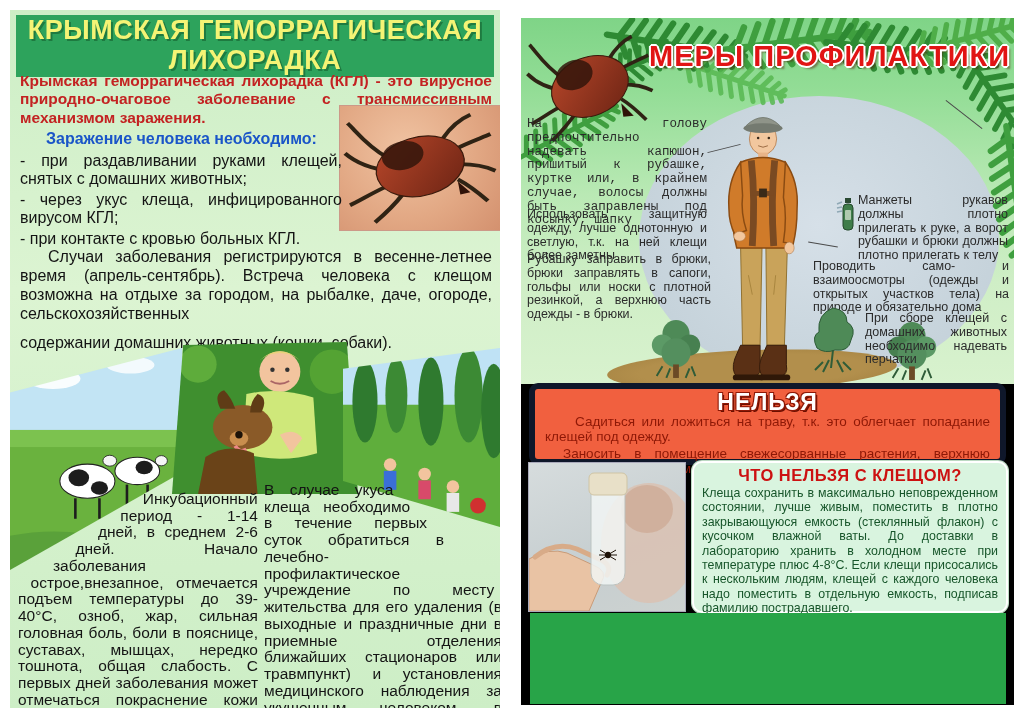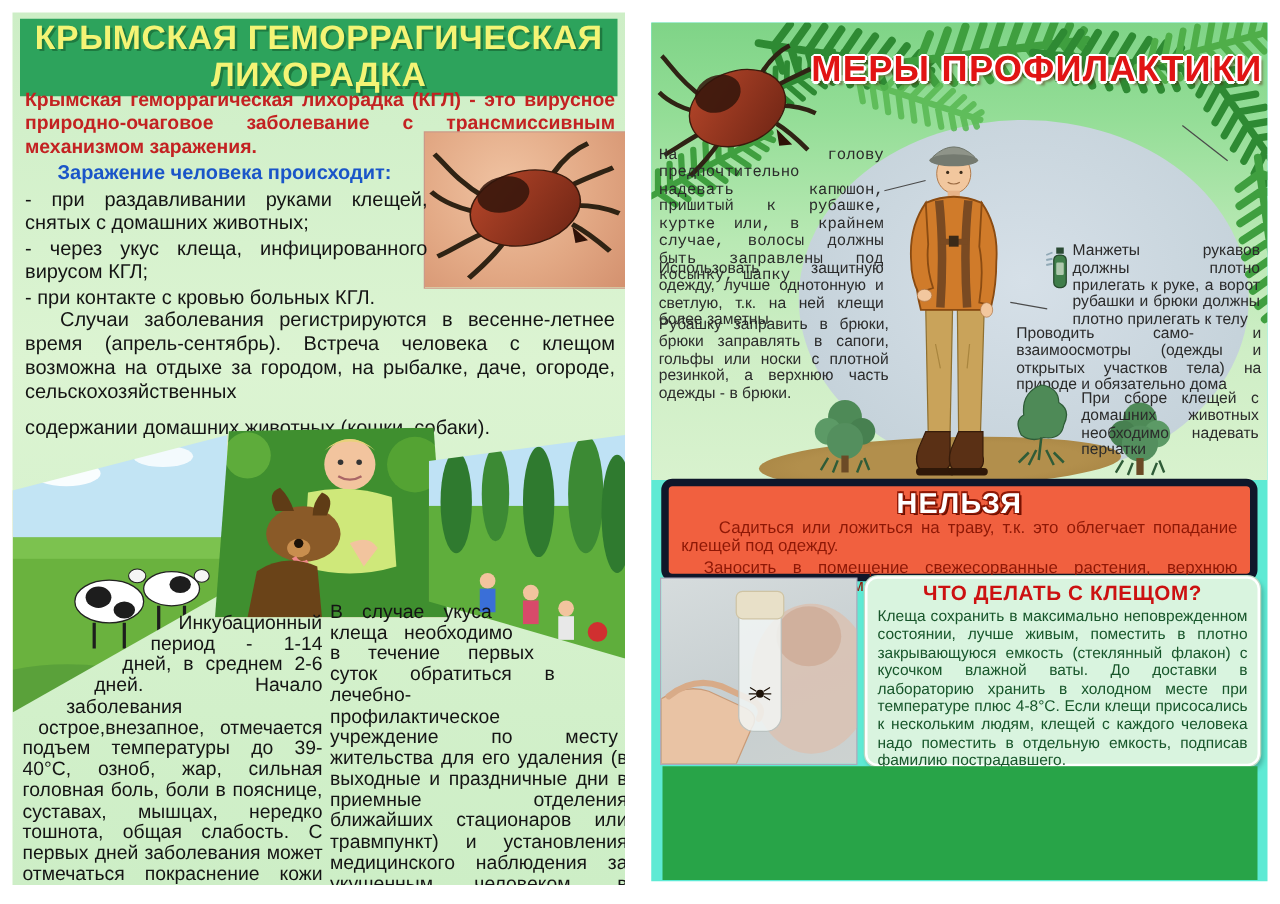--- a/index.html
+++ b/index.html
@@ -38,21 +38,21 @@
     clip-path:polygon(0 10%,100% 0,100% 86%,0 64%);}
   .col{position:absolute;top:472px;font-size:15.5px;line-height:1.08;color:#141414;text-align:justify;}
   #col-left{left:8px;width:240px;}
   #col-right{left:254px;width:238px;}
   .wedge-l{float:left;width:236px;height:102px;shape-outside:polygon(0 0,58% 0,0 100%);
     clip-path:polygon(0 0,58% 0,0 100%);}
   .wedge-r{float:right;width:236px;height:108px;shape-outside:polygon(54% 0,100% 0,100% 100%);
     clip-path:polygon(54% 0,100% 0,100% 100%);}
 
   
-  #right-page{left:521px;top:18px;width:493px;height:687px;background:#5eead4;}
+  #right-page{left:521px;top:18px;width:493px;height:687px;background:#000000;}
   .scene{position:absolute;left:0;top:0;width:493px;height:366px;overflow:hidden;
     background:linear-gradient(180deg,#7fd487 0%,#93dd96 20%,#b9e9b4 48%,#cfeec6 72%,#d8f2ce 100%);}
   .sky-oval{position:absolute;left:118px;top:78px;width:360px;height:286px;border-radius:50%;
     background:radial-gradient(ellipse at 50% 45%,#d6e0e8 0%,#c6d3db 70%,#becdd6 100%);}
   .fern{position:absolute;color:#2e8a33;}
   .fern svg{display:block;width:100%;height:100%;}
   .prevention-title{position:absolute;left:128px;top:22px;width:360px;text-align:center;
     color:#e11414;font-size:29px;font-weight:800;letter-spacing:1px;white-space:nowrap;
     text-shadow:-2px 0 #fff,2px 0 #fff,0 -2px #fff,0 2px #fff,-1px -1px #fff,1px 1px #fff,
                 -1px 1px #fff,1px -1px #fff,3px 3px 2px rgba(80,20,0,.45);}
@@ -131,21 +131,21 @@
             <path d="M92 40 C102 34 112 30 120 26"></path>
           <path d="M96 54 C106 54 116 56 124 60"></path>
             <path d="M94 68 C104 74 112 82 118 88"></path>
         </g>
         <ellipse cx="64" cy="56" rx="36" ry="27" transform="rotate(-20 64 56)" fill="url(#tickgrad)" stroke="#3a1a0c"></ellipse>
         <ellipse cx="50" cy="46" rx="17" ry="13" transform="rotate(-20 50 46)" fill="#33150b" opacity=".85"></ellipse>
         <path d="M94 70 L104 80 L96 82 Z" fill="#2f1208"></path>
       </svg>
     </div>
 
-    <div class="lp-text blue-head">Заражение человека происходит:</div>
+    <div class="lp-text blue-head">Заражение человека необходимо:</div>
 
     <div class="lp-text routes">
       <div class="ri">-  при раздавливании руками клещей, снятых с домашних животных;</div>
       <div class="ri">-  через укус клеща, инфицированного вирусом КГЛ;</div>
       <div class="ri">- при контакте с кровью больных КГЛ.</div>
     </div>
 
     <div class="lp-text season1">Случаи заболевания регистрируются в весенне-летнее время (апрель-сентябрь). Встреча человека с клещом возможна на отдыхе за городом, на рыбалке, даче, огороде, сельскохозяйственных</div>
 
 
@@ -393,19 +393,19 @@
         <rect x="62" y="18" width="34" height="104" rx="12" fill="#f2f6f5" opacity=".85" stroke="#b9c2c0"></rect>
         <rect x="60" y="10" width="38" height="22" rx="5" fill="#e8e0c8" stroke="#cfc4a4"></rect>
         <g transform="translate(79 92)">
           <circle r="3.2" fill="#1d1208"></circle>
           <path d="M-3 -2 L-8 -5 M-3 0 L-9 0 M-3 2 L-8 5 M3 -2 L8 -5 M3 0 L9 0 M3 2 L8 5" stroke="#1d1208" stroke-width="1"></path>
         </g>
       </svg>
     </div>
 
     <div class="tick-box">
-      <div class="bt">ЧТО ДЕЛАТЬ С КЛЕЩОМ?</div>
+      <div class="bt">ЧТО НЕЛЬЗЯ С КЛЕЩОМ?</div>
       <div class="bb">Клеща сохранить в максимально неповрежденном состоянии, лучше живым, поместить в плотно закрывающуюся емкость (стеклянный флакон) с кусочком влажной ваты. До доставки в лабораторию хранить в холодном месте при температуре плюс 4-8°С. Если клещи присосались к нескольким людям, клещей с каждого человека надо поместить в отдельную емкость, подписав фамилию пострадавшего.</div>
     </div>
 
     <div class="green-footer"></div>
   </div>
 </div>
 
 </body></html>

